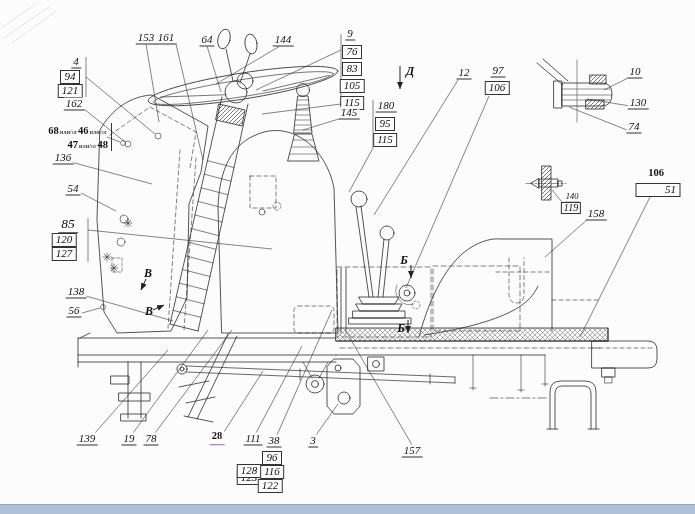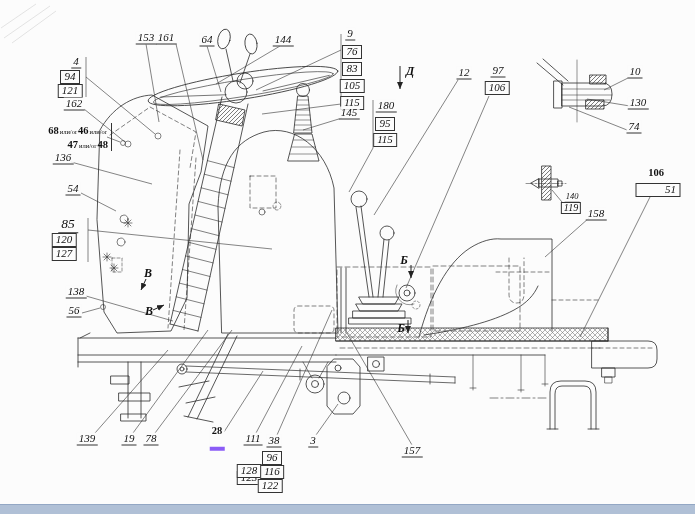--- a/index.html
+++ b/index.html
@@ -6,22 +6,22 @@
   body{width:695px;height:514px;position:relative;background:#fcfcfc;overflow:hidden;
        font-family:"Liberation Serif",serif;}
   #stage{position:absolute;inset:0;}
   svg{position:absolute;left:0;top:0;}
   .lbl{position:absolute;transform:translate(-50%,-50%);font-family:"Liberation Serif",serif;
        font-style:italic;font-size:11px;color:#111;white-space:nowrap;line-height:1;z-index:5;}
   .shelf{border-bottom:1px solid #333;padding:0 2px 1px;background:rgba(252,252,252,.85);}
   .shelfsm{border-bottom:1px solid #333;padding:0 1px 1px;font-size:8.5px;background:rgba(252,252,252,.85);}
   .box{border:1px solid #333;padding:0 3px 1px;background:#fcfcfc;min-width:12px;text-align:center;}
   .boxsm{border:1px solid #333;padding:0 2px 0;font-size:10px;background:#fcfcfc;text-align:center;}
-  .bold{font-style:normal;font-weight:bold;font-size:10.5px;border-bottom:4px solid #8b5cf6;
-        padding:0 2px 10px;background:rgba(252,252,252,.85);}
+  .bold{font-style:normal;font-weight:bold;font-size:10.5px;border-bottom:1px solid #8b5cf6;
+        padding:0 2px 2px;background:rgba(252,252,252,.85);}
   .boldplain{font-style:normal;font-weight:bold;font-size:10.5px;}
   .big{font-size:13.5px;border-bottom:1px solid #333;padding:0 3px 1px;background:rgba(252,252,252,.85);}
   .view{font-size:12px;font-weight:bold;}
   .alt-block{position:absolute;left:20px;top:123px;width:88px;text-align:right;z-index:5;
              border-right:1px solid #333;padding-right:3px;line-height:11px;color:#111;}
   .alt-block b{font-weight:bold;font-size:10.5px;font-style:normal;}
   .alt-block small{font-size:6.5px;margin:0 1px;}
   .bottom-bar{position:absolute;left:0;bottom:0;width:695px;height:9px;background:#b0c0d6;
               border-top:1px solid #93a7c4;z-index:8;}
 </style>

